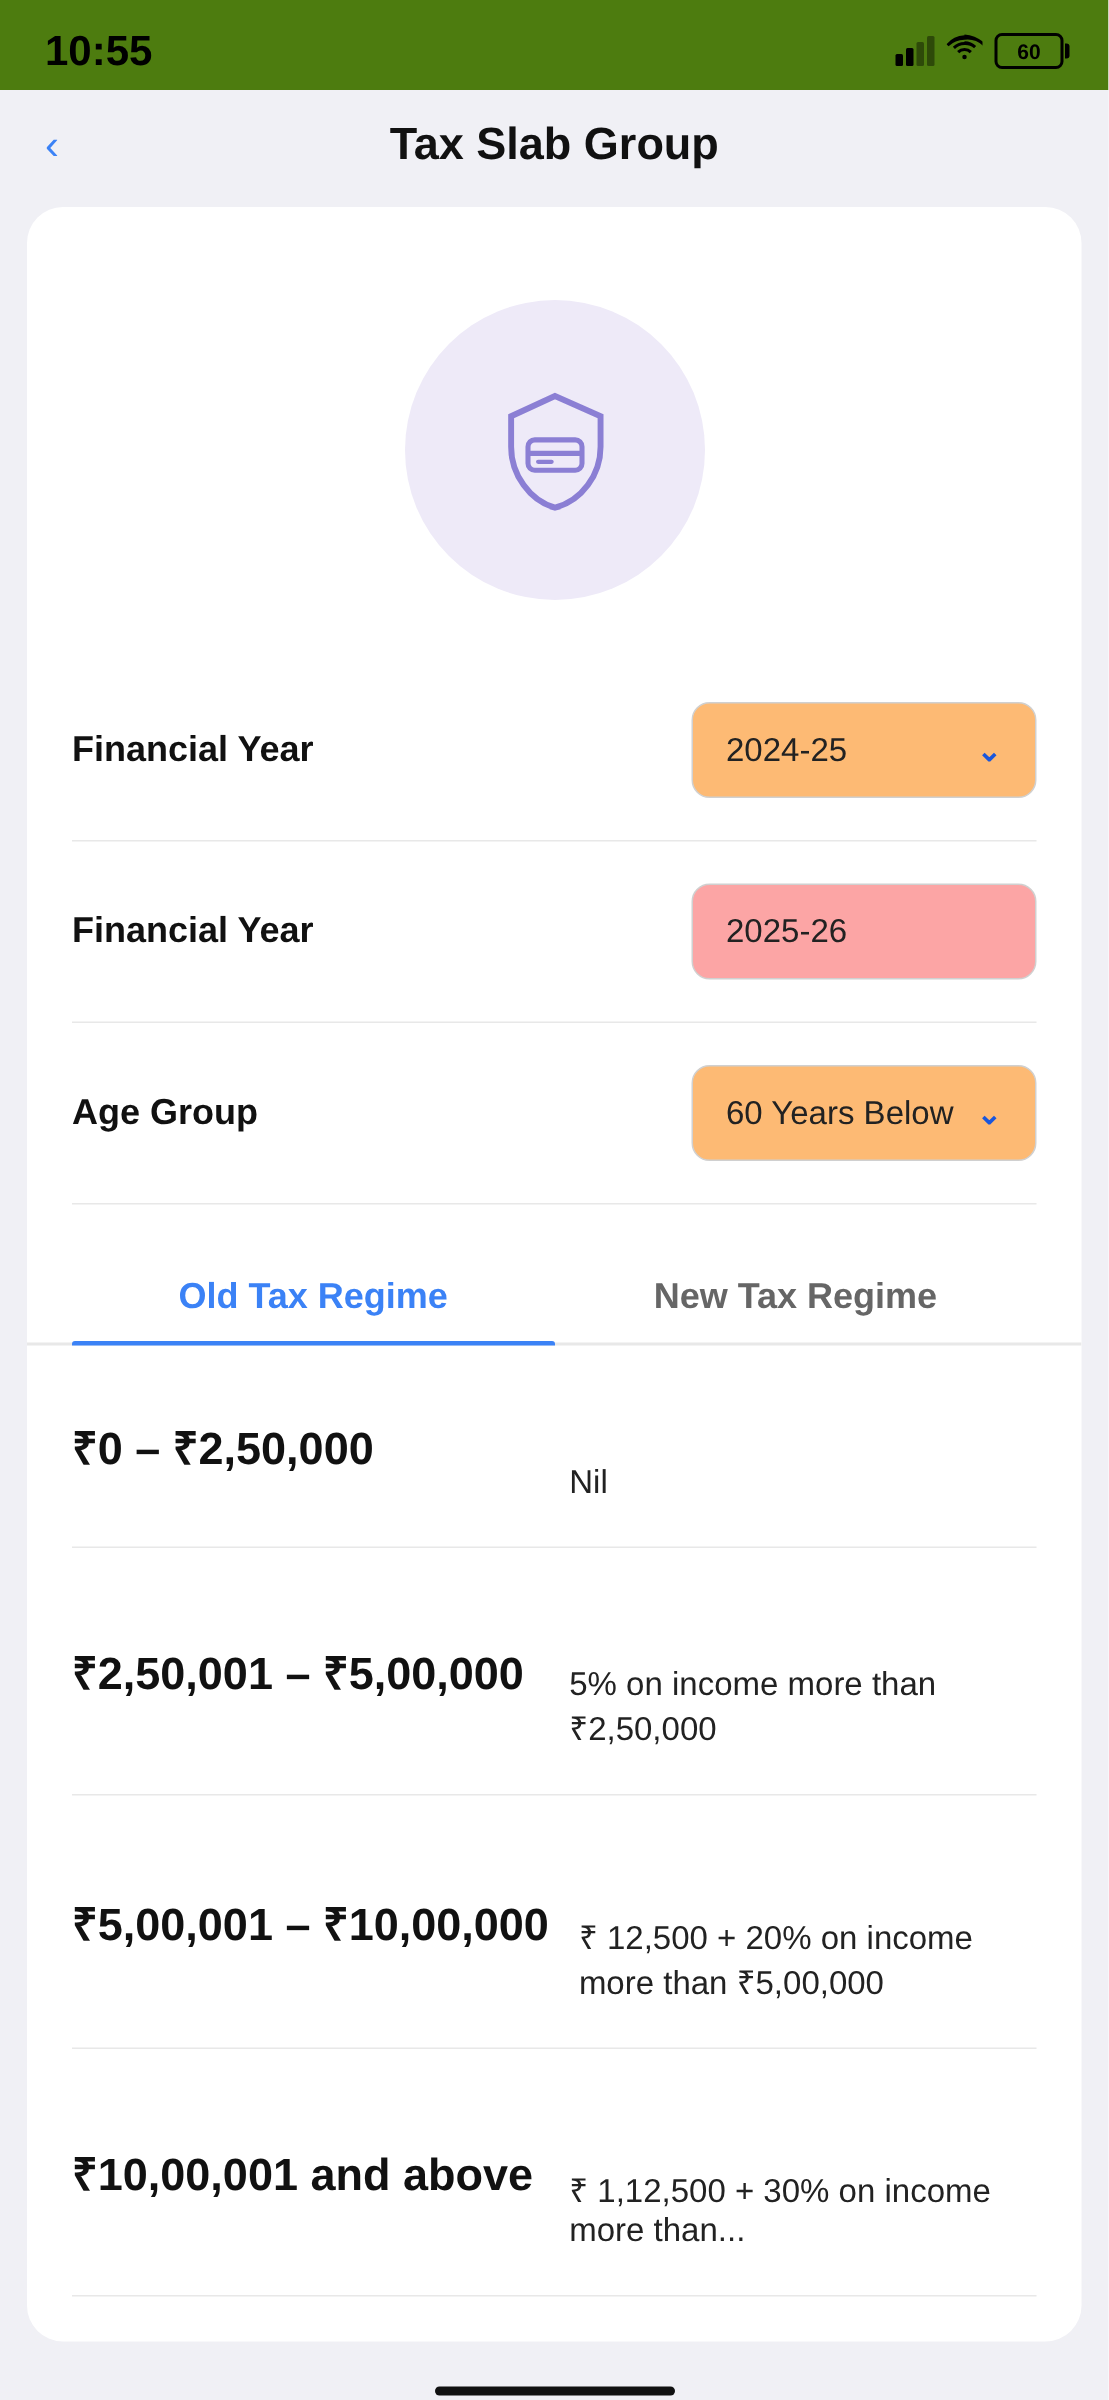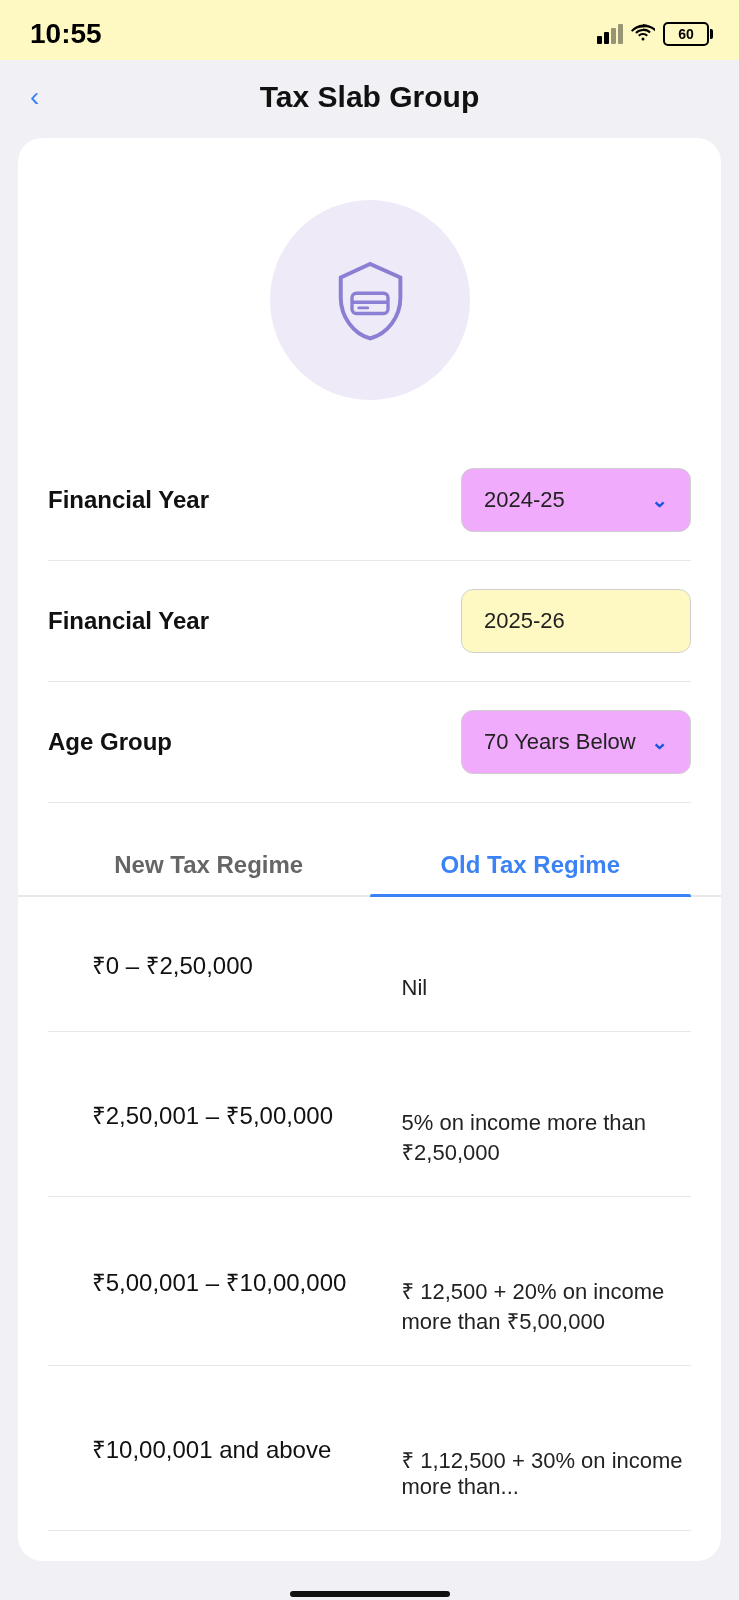--- a/index.html
+++ b/index.html
@@ -12,21 +12,21 @@
       font-family: -apple-system, BlinkMacSystemFont, 'Segoe UI', sans-serif;
       position: relative;
     }
 
     
     .status-bar {
       display: flex;
       justify-content: space-between;
       align-items: center;
       padding: 18px 30px 10px 30px;
-      background: #fef9c3;
+      background: #4d7c0f;
     }
 
     .status-time {
       font-size: 28px;
       font-weight: 700;
       color: #000;
     }
 
     .status-icons {
       display: flex;
@@ -162,26 +162,26 @@
       border: 1.5px solid #d0d0d0;
       border-radius: 12px;
       padding: 18px 22px;
       font-size: 22px;
       color: #222;
       min-width: 230px;
       display: flex;
       align-items: center;
       justify-content: space-between;
       gap: 10px;
-      background: #f0abfc;
+      background: #fdba74;
       cursor: pointer;
     }
 
     .form-input.readonly {
-      background: #fef9c3;
+      background: #fca5a5;
       cursor: default;
     }
 
     .dropdown-arrow {
       color: #1a56db;
       font-size: 20px;
       font-weight: 700;
     }
 
     
@@ -226,26 +226,25 @@
     .slab-row {
       display: flex;
       align-items: center;
       justify-content: space-between;
       padding: 30px 0;
       border-bottom: 1px solid #e8e8e8;
       gap: 20px;
     }
 
     .slab-range {
-      font-size: 24px;
-      font-weight: 400;
+      font-size: 30px;
+      font-weight: 700;
       color: #111;
       flex: 1;
       white-space: nowrap;
-      margin-left: 44px;
     }
 
     .slab-rate {
       font-size: 22px;
       font-weight: 500;
       color: #222;
       flex: 1;
       text-align: left;
       margin-top: 48px;
     }
@@ -319,33 +318,33 @@
     <div class="form-row">
       <span class="form-label">Financial Year</span>
       <div class="form-input readonly">
         <span>2025-26</span>
       </div>
     </div>
 
     <div class="form-row">
       <span class="form-label">Age Group</span>
       <div class="form-input">
-        <span>70 Years Below</span>
+        <span>60 Years Below</span>
         <span class="dropdown-arrow">⌄</span>
       </div>
     </div>
 
   </div>
 
   <div class="tabs-section">
+    <div class="tab active">
+      <span>Old Tax Regime</span>
+    </div>
     <div class="tab">
       <span>New Tax Regime</span>
-    </div>
-    <div class="tab active">
-      <span>Old Tax Regime</span>
     </div>
   </div>
 
   <div class="slab-table">
     <div class="slab-row">
       <span class="slab-range">₹0 – ₹2,50,000</span>
       <span class="slab-rate">Nil</span>
     </div>
     <div class="slab-row">
       <span class="slab-range">₹2,50,001 – ₹5,00,000</span>

